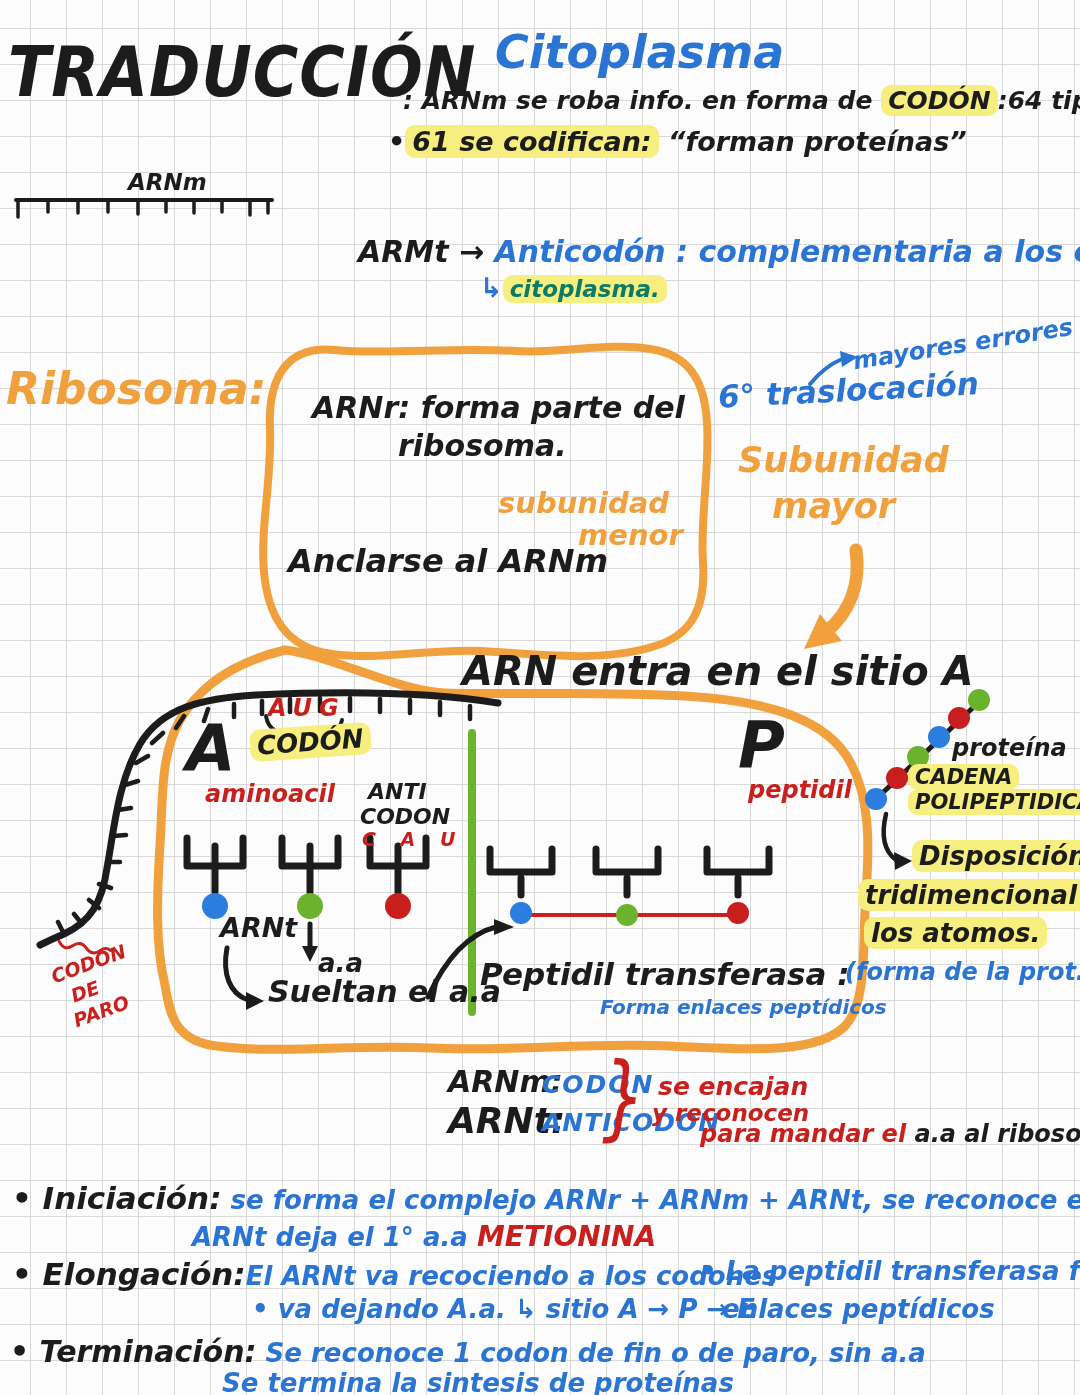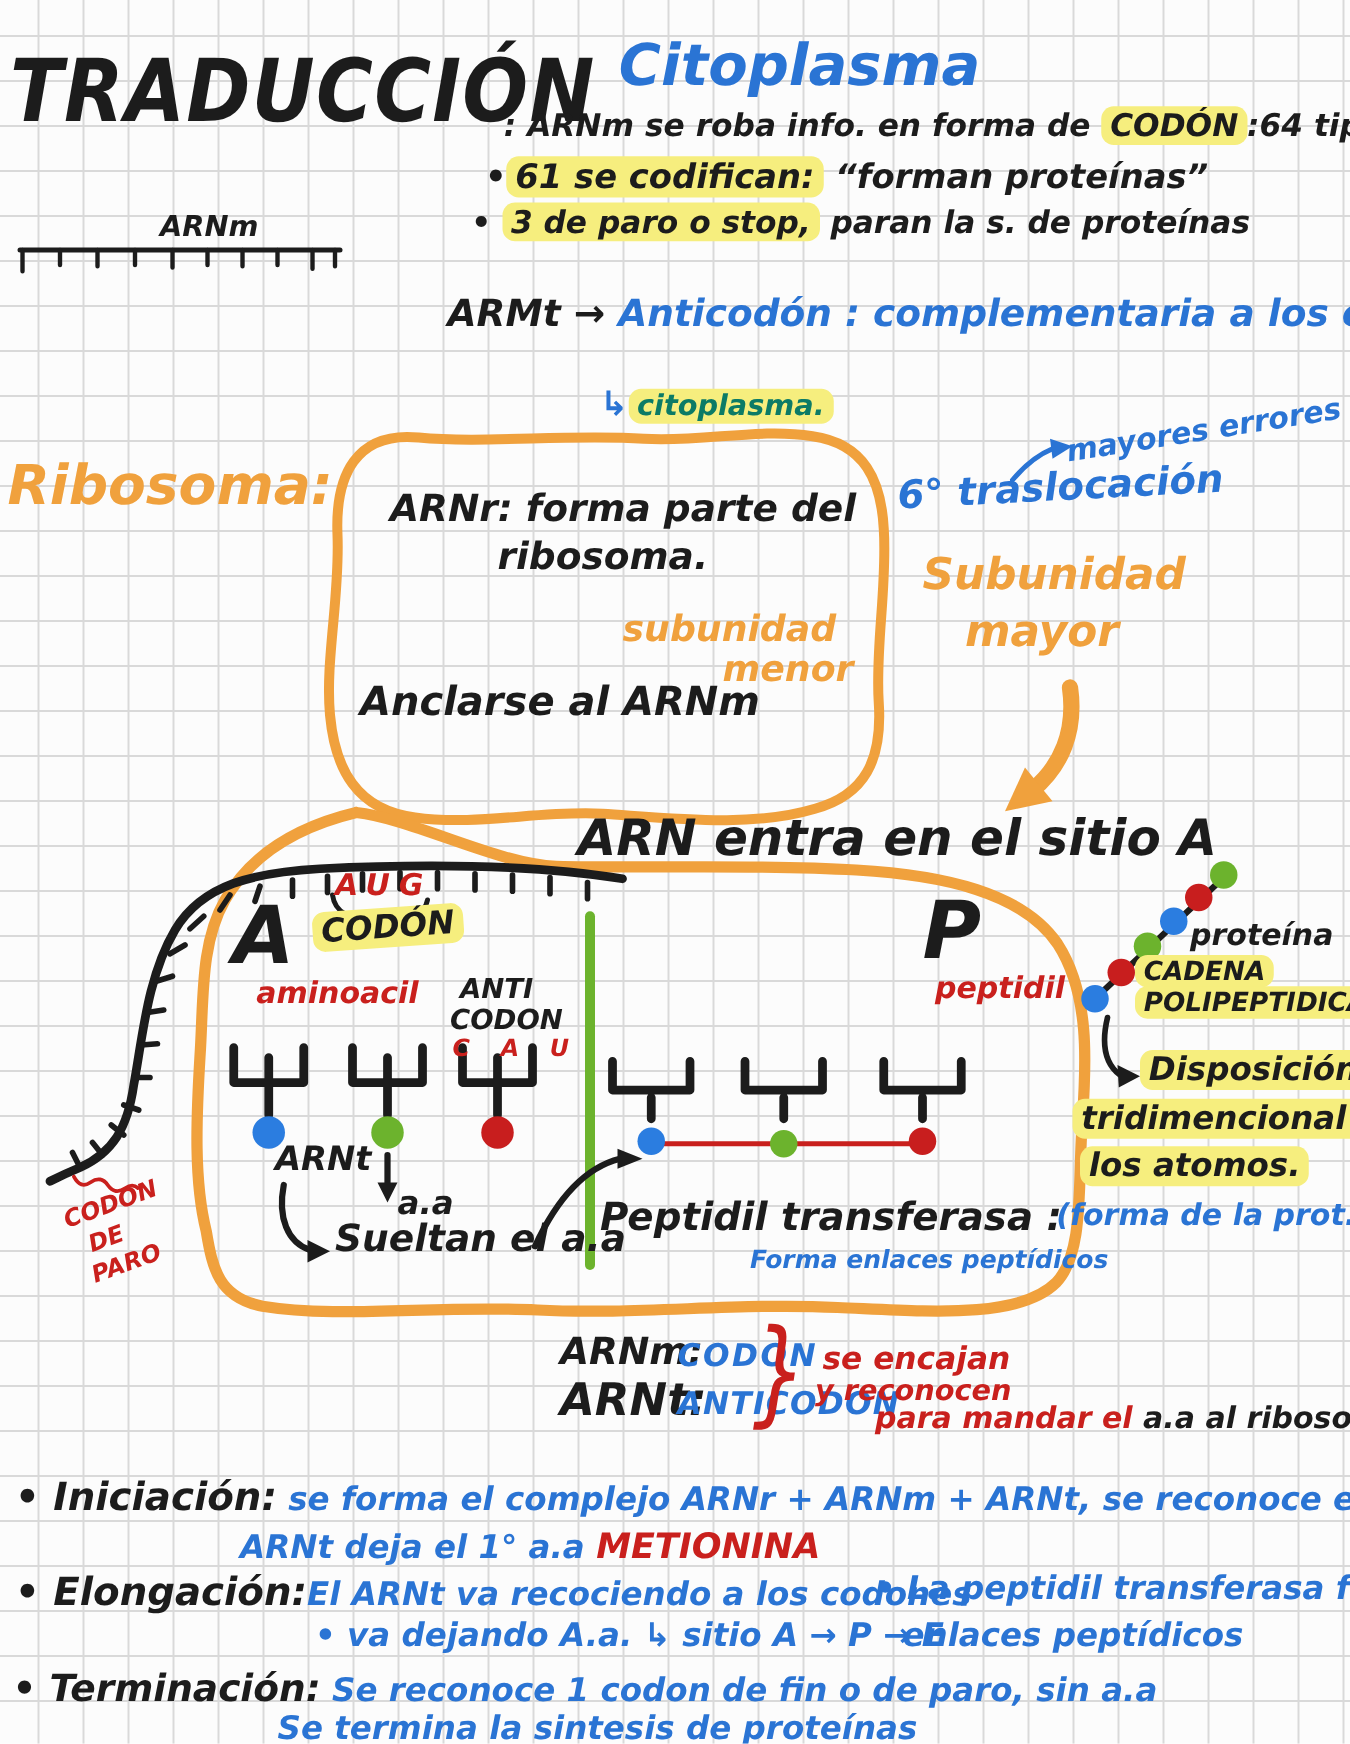--- a/index.html
+++ b/index.html
@@ -118,30 +118,27 @@
   <div class="t w9" style="left:8px; top:36px; font-size:62px; transform:scaleY(1.12); transform-origin:top left; letter-spacing:1px;">TRADUCCIÓN</div>
   <div class="t blue" style="left:495px; top:28px; font-size:46px;">Citoplasma</div>
 
   <div class="t" style="left:403px; top:88px; font-size:25px;">
     <span>: ARNm se roba info. en forma de </span><span class="hl w9">CODÓN</span><span>:64 tipos</span>
   </div>
 
   <div class="t" style="left:372px; top:128px; font-size:27px;margin-left:16px;">
     <span>•</span><span class="hl">61 se codifican:</span> <span>“forman proteínas”</span>
   </div>
-  <div class="t" style="left:377px; top:165px; font-size:25px;">
-    <span>•</span> <span class="hl">3 de paro o stop,</span><span> paran la s. de proteínas</span>
-  </div>
 
   <div class="t" style="left:128px; top:170px; font-size:23px;">ARNm</div>
 
   <div class="t" style="left:358px; top:236px; font-size:30px;">
     <span>ARMt</span> <span>→</span> <span class="blue">Anticodón : complementaria  a los codones</span>
   </div>
-  <div class="t" style="left:480px; top:274px; font-size:23px;margin-top:36px;">
+  <div class="t" style="left:480px; top:274px; font-size:23px;">
     <span class="blue" style="font-size:27px;">↳</span><span class="hl teal">citoplasma.</span>
   </div>
 
   <div class="t orange w9" style="left:6px; top:366px; font-size:44px;">Ribosoma:</div>
   <div class="t" style="left:312px; top:392px; font-size:30px;">ARNr: forma parte del</div>
   <div class="t" style="left:398px; top:430px; font-size:30px;">ribosoma.</div>
   <div class="t orange" style="left:498px; top:488px; font-size:29px;">subunidad</div>
   <div class="t orange" style="left:578px; top:520px; font-size:29px;">menor</div>
   <div class="t" style="left:288px; top:545px; font-size:32px;">Anclarse al ARNm</div>
   <div class="t blue" style="left:852px; top:332px; font-size:24px; transform:rotate(-9deg);">mayores errores</div>

